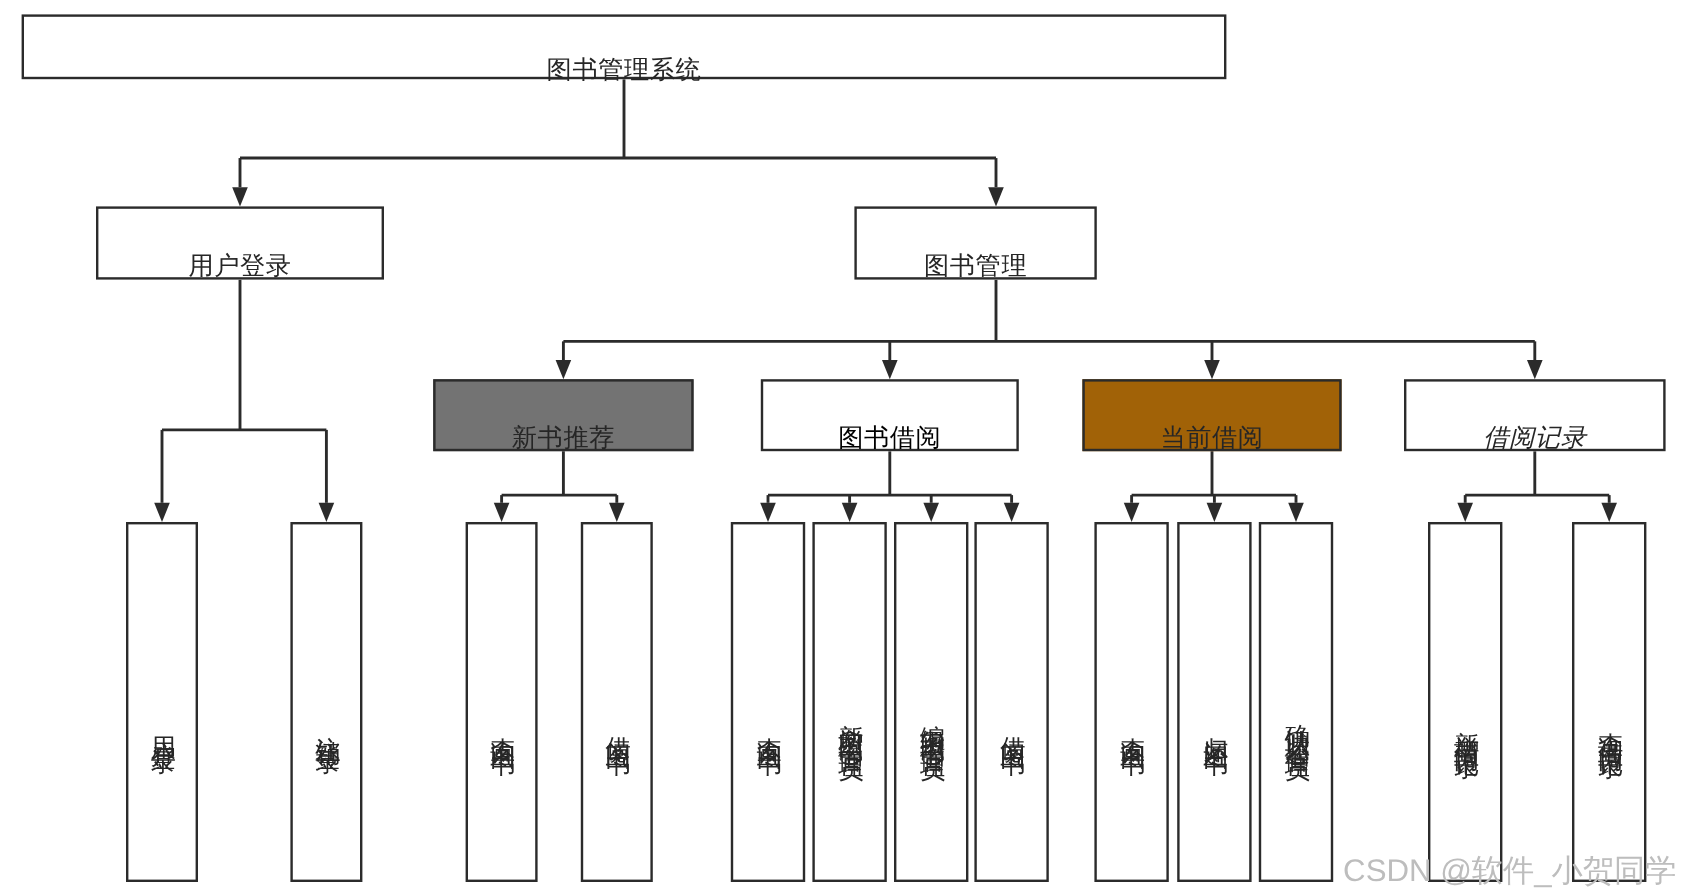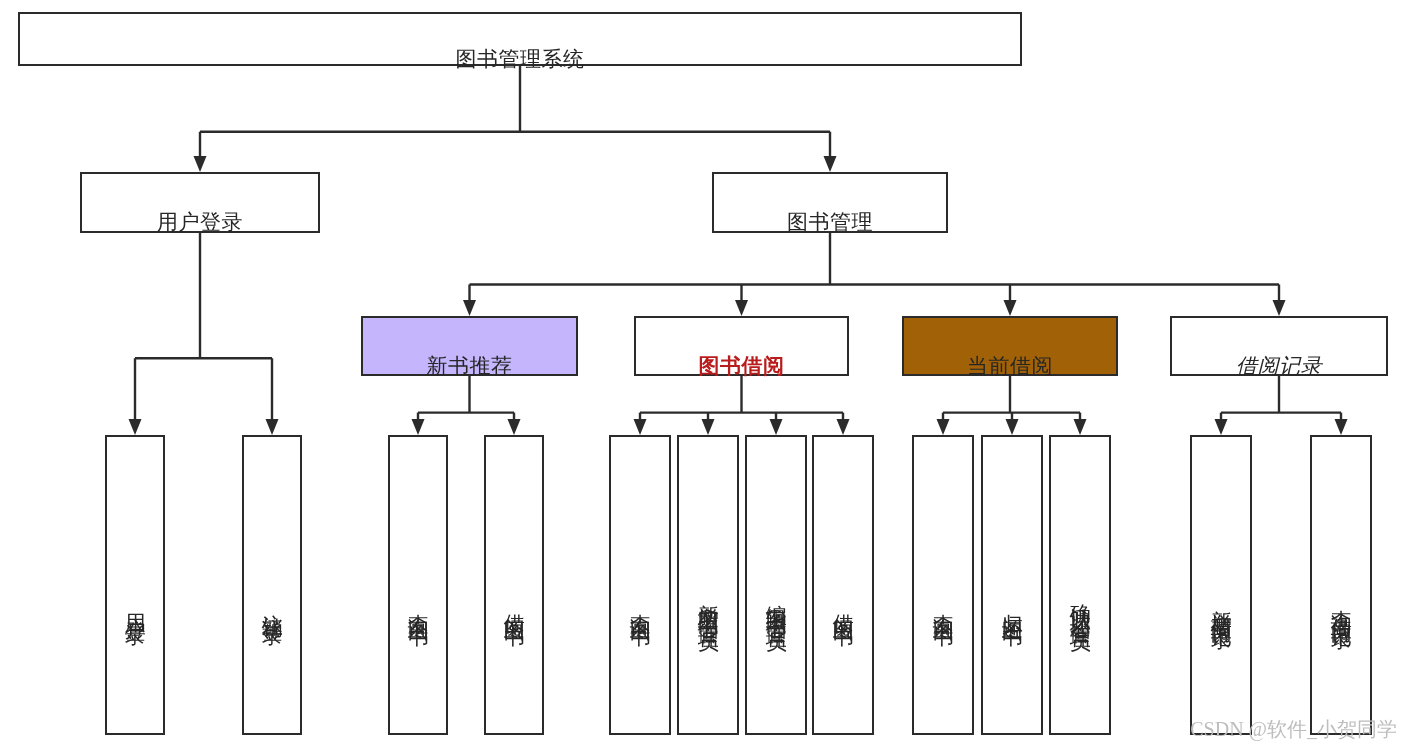--- a/index.html
+++ b/index.html
@@ -65,24 +65,23 @@
   .conn-line {
     stroke: #2b2b2b;
     stroke-width: 2.4;
     fill: none;
   }
   .watermark {
     position: absolute;
     right: 8px;
     bottom: 4px;
     color: #bdbdbd;
-    font-size: 20px;
+    font-size: 26px;
     white-space: nowrap;
     user-select: none;
-    font-family: Liberation Serif, serif;
   }
 </style>
 </head>
 <body>
 
 <div id="diagram-root">
   <svg class="connectors" id="connectors" viewBox="0 0 1405 747" preserveAspectRatio="none" aria-hidden="true">
       <line x1="520" y1="66" x2="520" y2="131.72" class="conn-line" stroke="#2b2b2b"></line>
       <line x1="200" y1="131.72" x2="830" y2="131.72" class="conn-line" stroke="#2b2b2b"></line>
       <line x1="200" y1="131.72" x2="200" y2="156" class="conn-line" stroke="#2b2b2b"></line>
@@ -136,28 +135,28 @@
       <line x1="1341" y1="412.58" x2="1341" y2="419" class="conn-line" stroke="#2b2b2b"></line>
       <polygon points="1334.5,419 1347.5,419 1341,435" fill="#2b2b2b"></polygon>
     </svg>
   <div id="nodes-layer">
       <div class="node-box level1" style="left: 18px; top: 12px; width: 1004px; height: 54px; border-color: rgb(43, 43, 43); background: rgb(255, 255, 255);">
         <div class="node-label" style="color: rgb(38, 38, 38);">图书管理系统</div>
       </div>
       <div class="node-box level2" style="left: 80px; top: 172px; width: 240px; height: 61px; border-color: rgb(43, 43, 43); background: rgb(255, 255, 255);">
         <div class="node-label" style="color: rgb(38, 38, 38);">用户登录</div>
       </div>
-      <div class="node-box level2" style="left: 712px; top: 172px; width: 236px; height: 61px; border-color: rgb(43, 43, 43); background: rgb(255, 255, 255); padding-left: 46px;">
+      <div class="node-box level2" style="left: 712px; top: 172px; width: 202px; height: 61px; border-color: rgb(43, 43, 43); background: rgb(255, 255, 255); padding-left: 46px;">
         <div class="node-label" style="color: rgb(38, 38, 38);">图书管理</div>
       </div>
-      <div class="node-box level3" style="left: 361px; top: 316px; width: 217px; height: 60px; border-color: rgb(43, 43, 43); background: #c4b5fd;">
+      <div class="node-box level3" style="left: 361px; top: 316px; width: 217px; height: 60px; border-color: rgb(43, 43, 43); background: #737373;">
         <div class="node-label" style="color: rgb(38, 38, 38);">新书推荐</div>
       </div>
       <div class="node-box level3" style="left: 634px; top: 316px; width: 215px; height: 60px; border-color: rgb(43, 43, 43); background: rgb(255, 255, 255);">
-        <div class="node-label" style="color: #b91c1c; font-weight: bold;">图书借阅</div>
+        <div class="node-label" style="color: #000000;">图书借阅</div>
       </div>
       <div class="node-box level3" style="left: 902px; top: 316px; width: 216px; height: 60px; border-color: rgb(43, 43, 43); background: #a16207;">
         <div class="node-label" style="color: rgb(38, 38, 38);">当前借阅</div>
       </div>
       <div class="node-box level3" style="left: 1170px; top: 316px; width: 218px; height: 60px; border-color: rgb(43, 43, 43); background: rgb(255, 255, 255);">
         <div class="node-label" style="color: rgb(38, 38, 38); font-style: italic;">借阅记录</div>
       </div>
       <div class="node-box level4 vertical" style="left: 105px; top: 435px; width: 60px; height: 300px; border-color: rgb(43, 43, 43); background: rgb(255, 255, 255);">
         <div class="node-label" style="color: rgb(38, 38, 38);">用户登录</div>
       </div>

